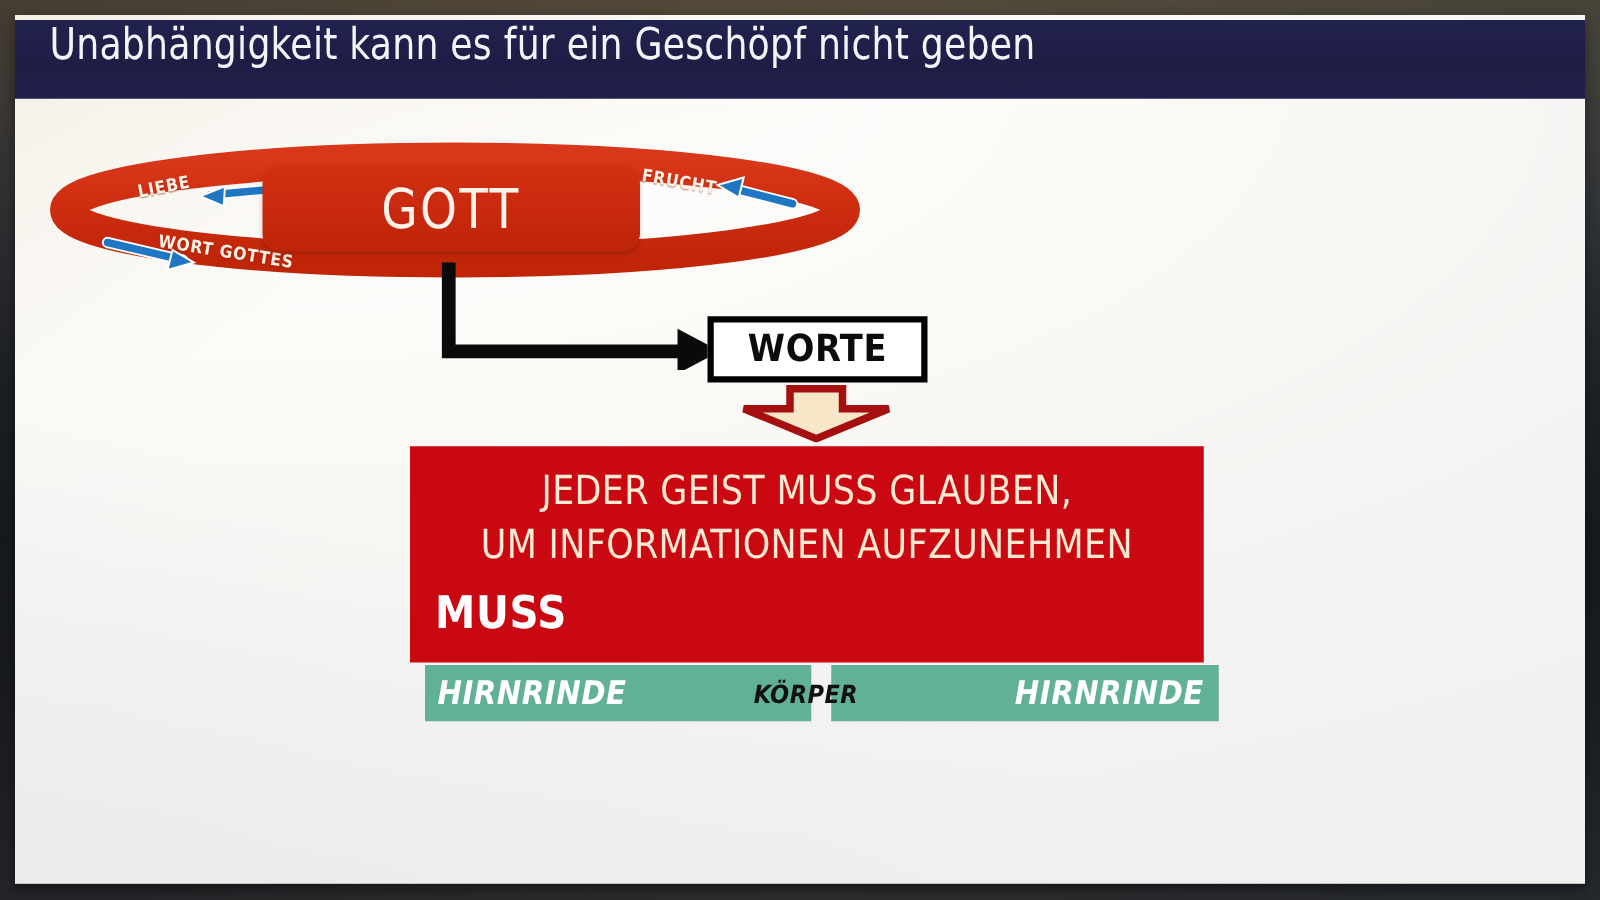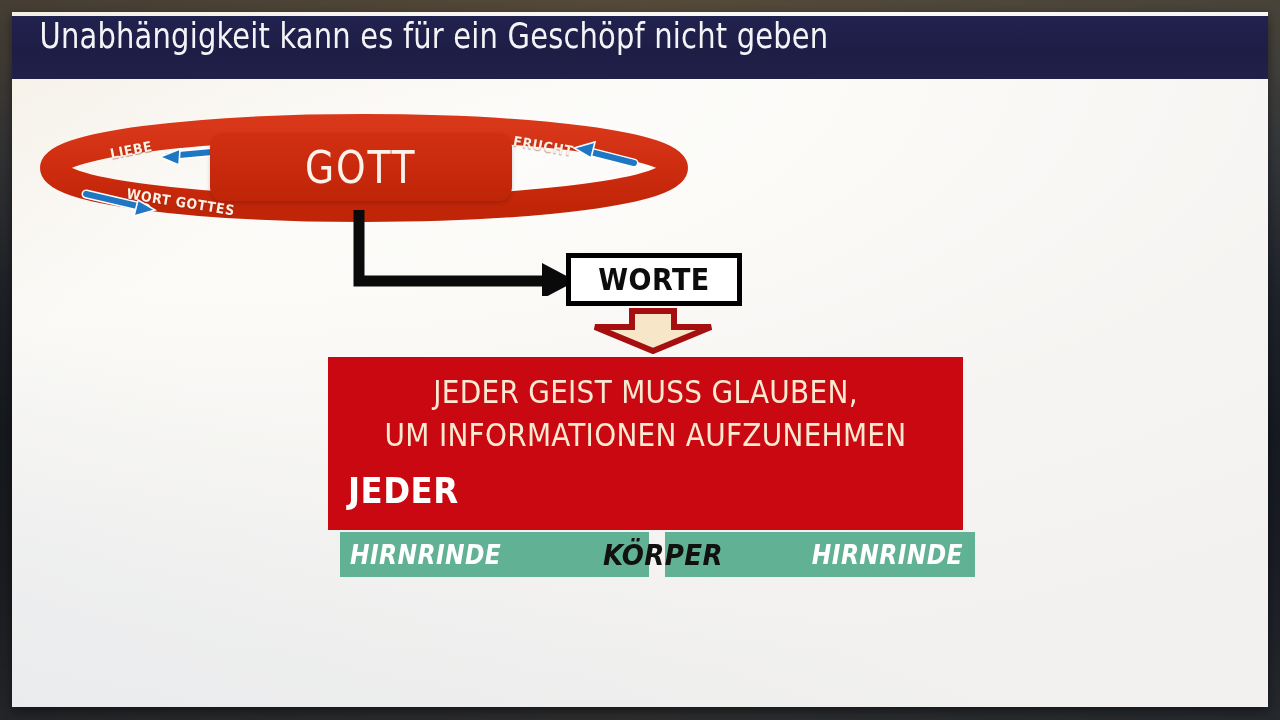--- a/index.html
+++ b/index.html
@@ -230,21 +230,21 @@
   }
   #korper-label {
     position: absolute;
     left: 263px;
     top: 0;
     height: 45px;
     display: flex;
     align-items: center;
     color: #111111;
     font-family: "DejaVu Sans Condensed", "Liberation Sans Narrow", "Liberation Sans", sans-serif;
-    font-size: 29px;
+    font-size: 20px;
     font-weight: 700;
     letter-spacing: 0.4px;
   }
 </style>
 </head>
 <body>
 
 <div id="frame">
 
   <div id="slide">
@@ -304,21 +304,21 @@
       <span id="worte-label">WORTE</span>
     </div>
 
     <svg id="down-arrow-svg" viewBox="0 0 126 46">
       <path d="M42 3 L84 3 L84 19 L121 19 L63 43 L5 19 L42 19 Z" fill="#f7e7c8" stroke="#a50f0f" stroke-width="6" stroke-linejoin="miter"></path>
     </svg>
 
     <div id="geist-block">
       <div class="geist-line">JEDER GEIST MUSS GLAUBEN,</div>
       <div class="geist-line">UM INFORMATIONEN AUFZUNEHMEN</div>
-      <div id="geist-word">JEDER</div>
+      <div id="geist-word">MUSS</div>
     </div>
 
     <div id="body-bar">
       <div class="green-seg" id="green-left">
         <span class="hirnrinde-label">HIRNRINDE</span>
       </div>
       <div class="green-seg" id="green-right">
         <span class="hirnrinde-label">HIRNRINDE</span>
       </div>
       <div id="korper-label">KÖRPER</div>

